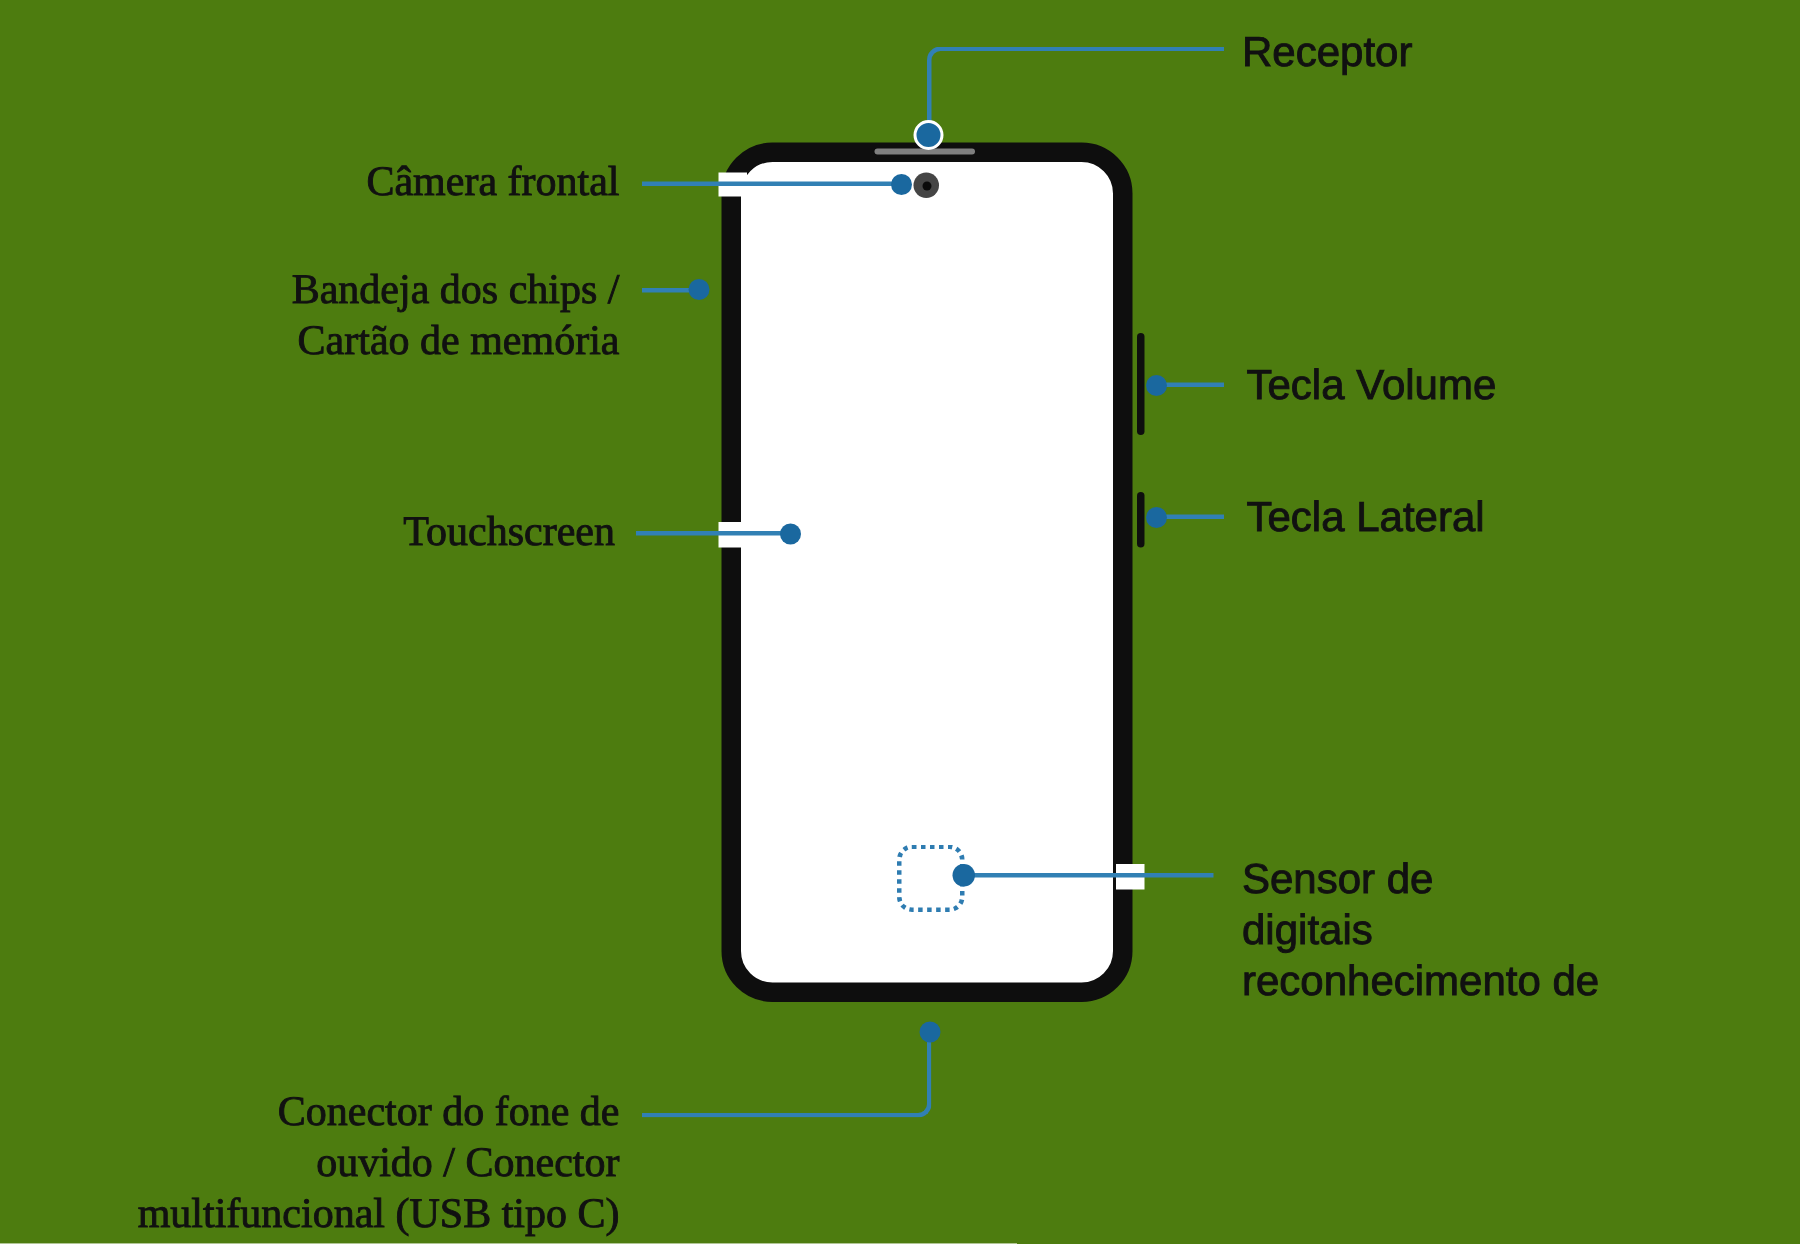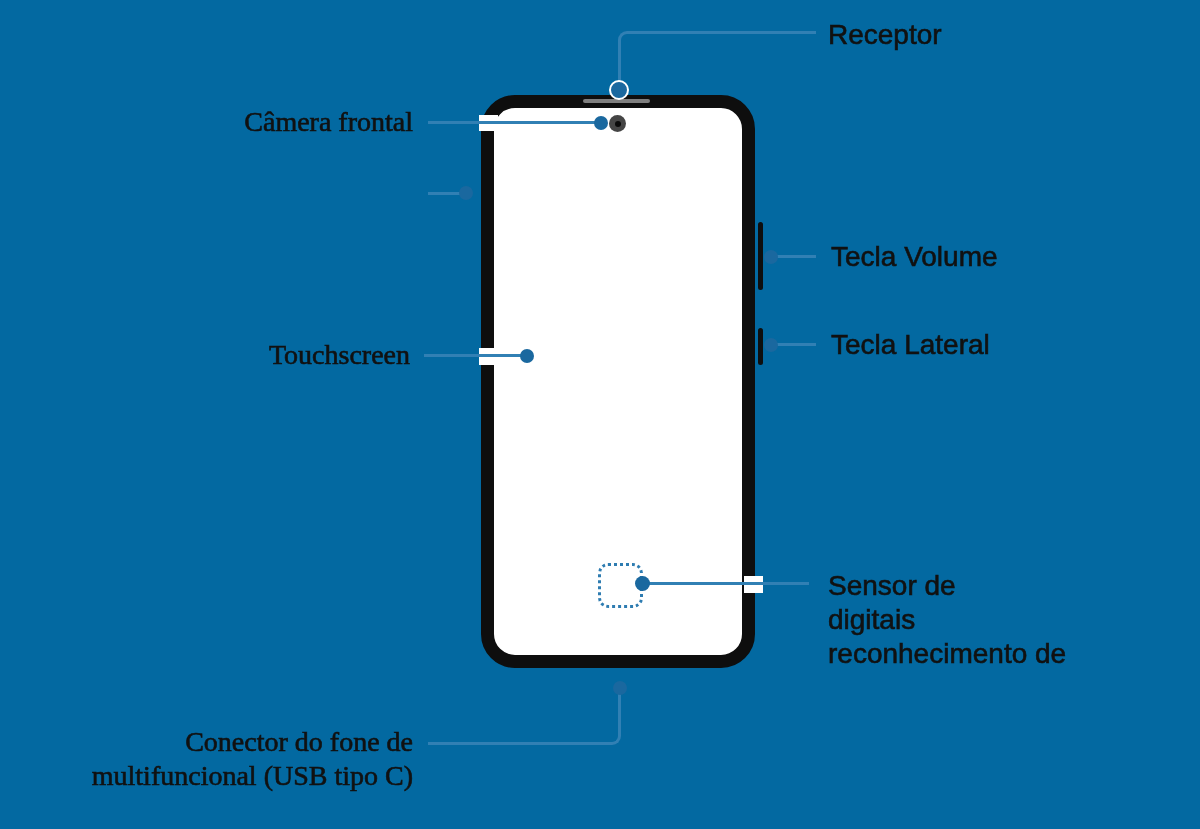--- a/index.html
+++ b/index.html
@@ -1,19 +1,19 @@
 <!DOCTYPE html>
 <html><head>
 <meta charset="utf-8">
 <style>
   html,body{margin:0;padding:0;background:#ffffff;}
   .canvas{
     position:relative;
     width:1200px;height:829px;
-    background:#0369a1;
+    background:#4d7c0f;
     overflow:hidden;
     font-family:"Liberation Sans", sans-serif;
     color:#111111;
   }
   .label{
     position:absolute;
     font-size:28px;
     line-height:34px;
     font-weight:400;
     -webkit-text-stroke:0.6px #111;
@@ -179,31 +179,36 @@
   <div class="dot dot-touchscreen"></div>
   <div class="dot dot-volume"></div>
   <div class="dot dot-lateral"></div>
   <div class="dot dot-sensor"></div>
   <div class="dot dot-conector"></div>
 
   <div class="label lbl-receptor">Receptor</div>
 
   <div class="label right lbl-camera">Câmera frontal</div>
 
+  <div class="label right lbl-bandeja">
+    <span>Bandeja dos chips /</span>
+    <span>Cartão de memória</span>
+  </div>
 
   <div class="label right lbl-touchscreen">Touchscreen</div>
 
   <div class="label lbl-volume">Tecla Volume</div>
 
   <div class="label lbl-lateral">Tecla Lateral</div>
 
   <div class="label lbl-sensor">
     <span>Sensor de</span>
     <span>digitais</span>
     <span>reconhecimento de</span>
   </div>
 
   <div class="label right lbl-conector">
     <span>Conector do fone de</span>
+    <span>ouvido / Conector</span>
     <span>multifuncional (USB tipo C)</span>
   </div>
 
 </div>
 
 </body></html>

